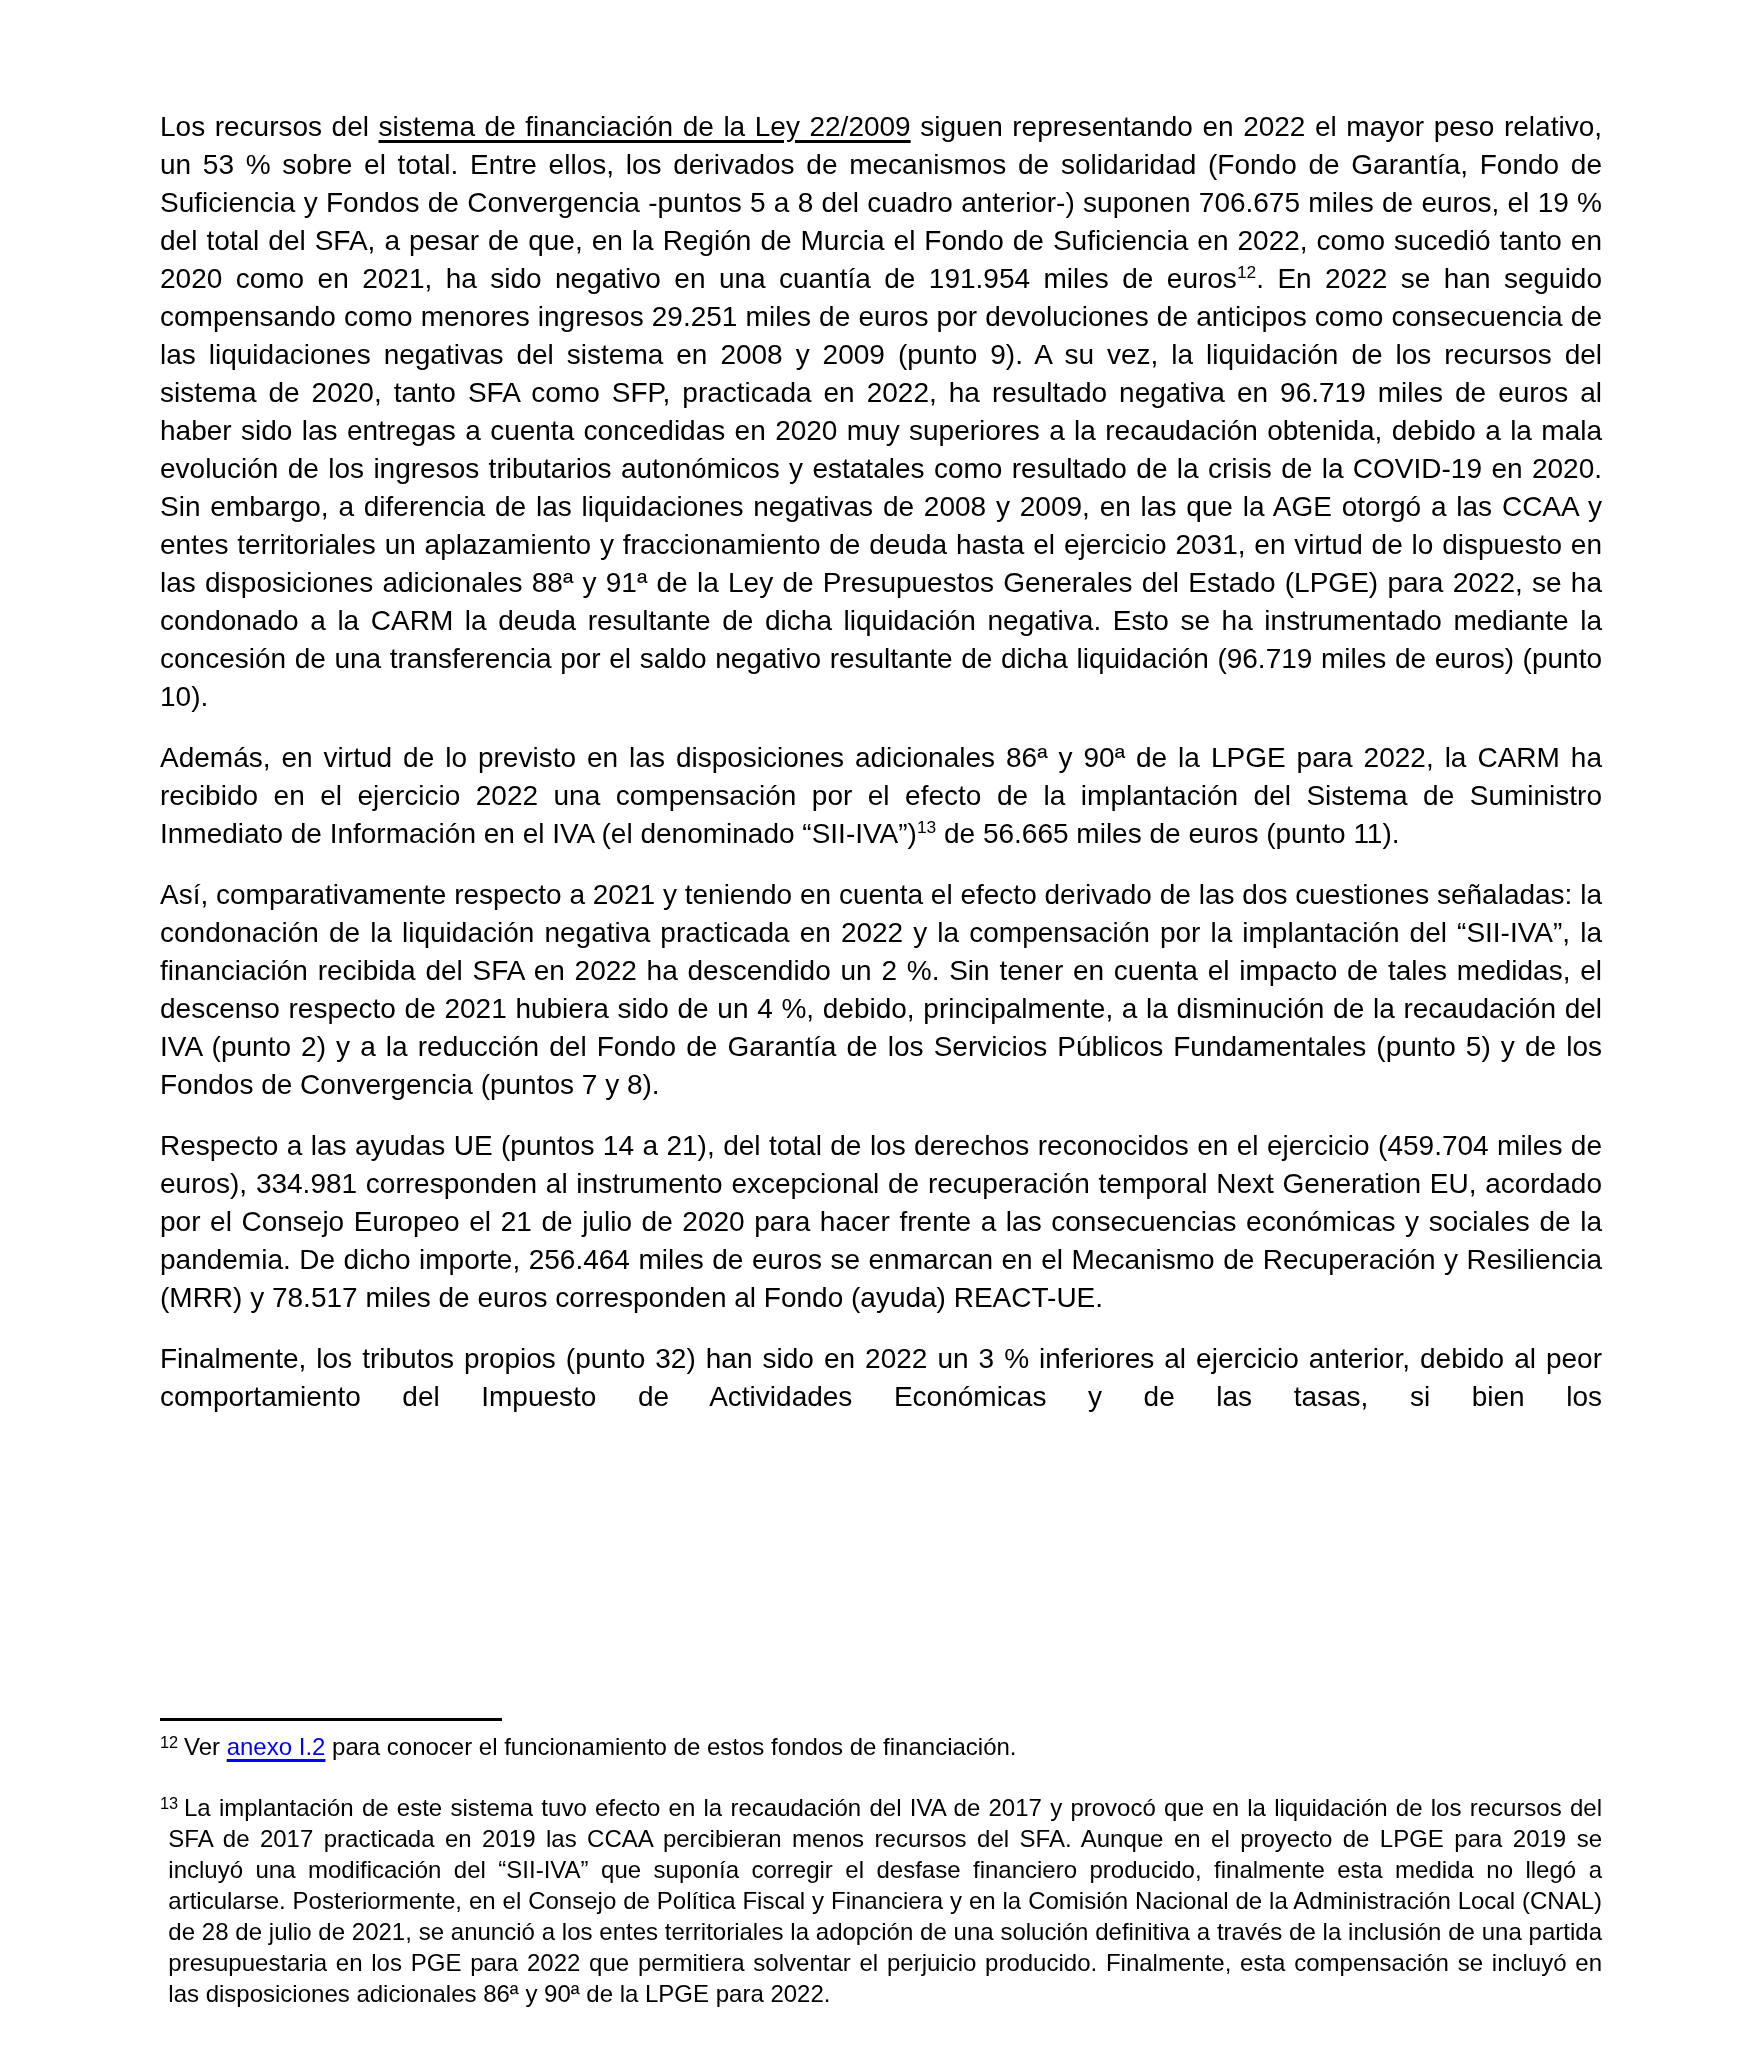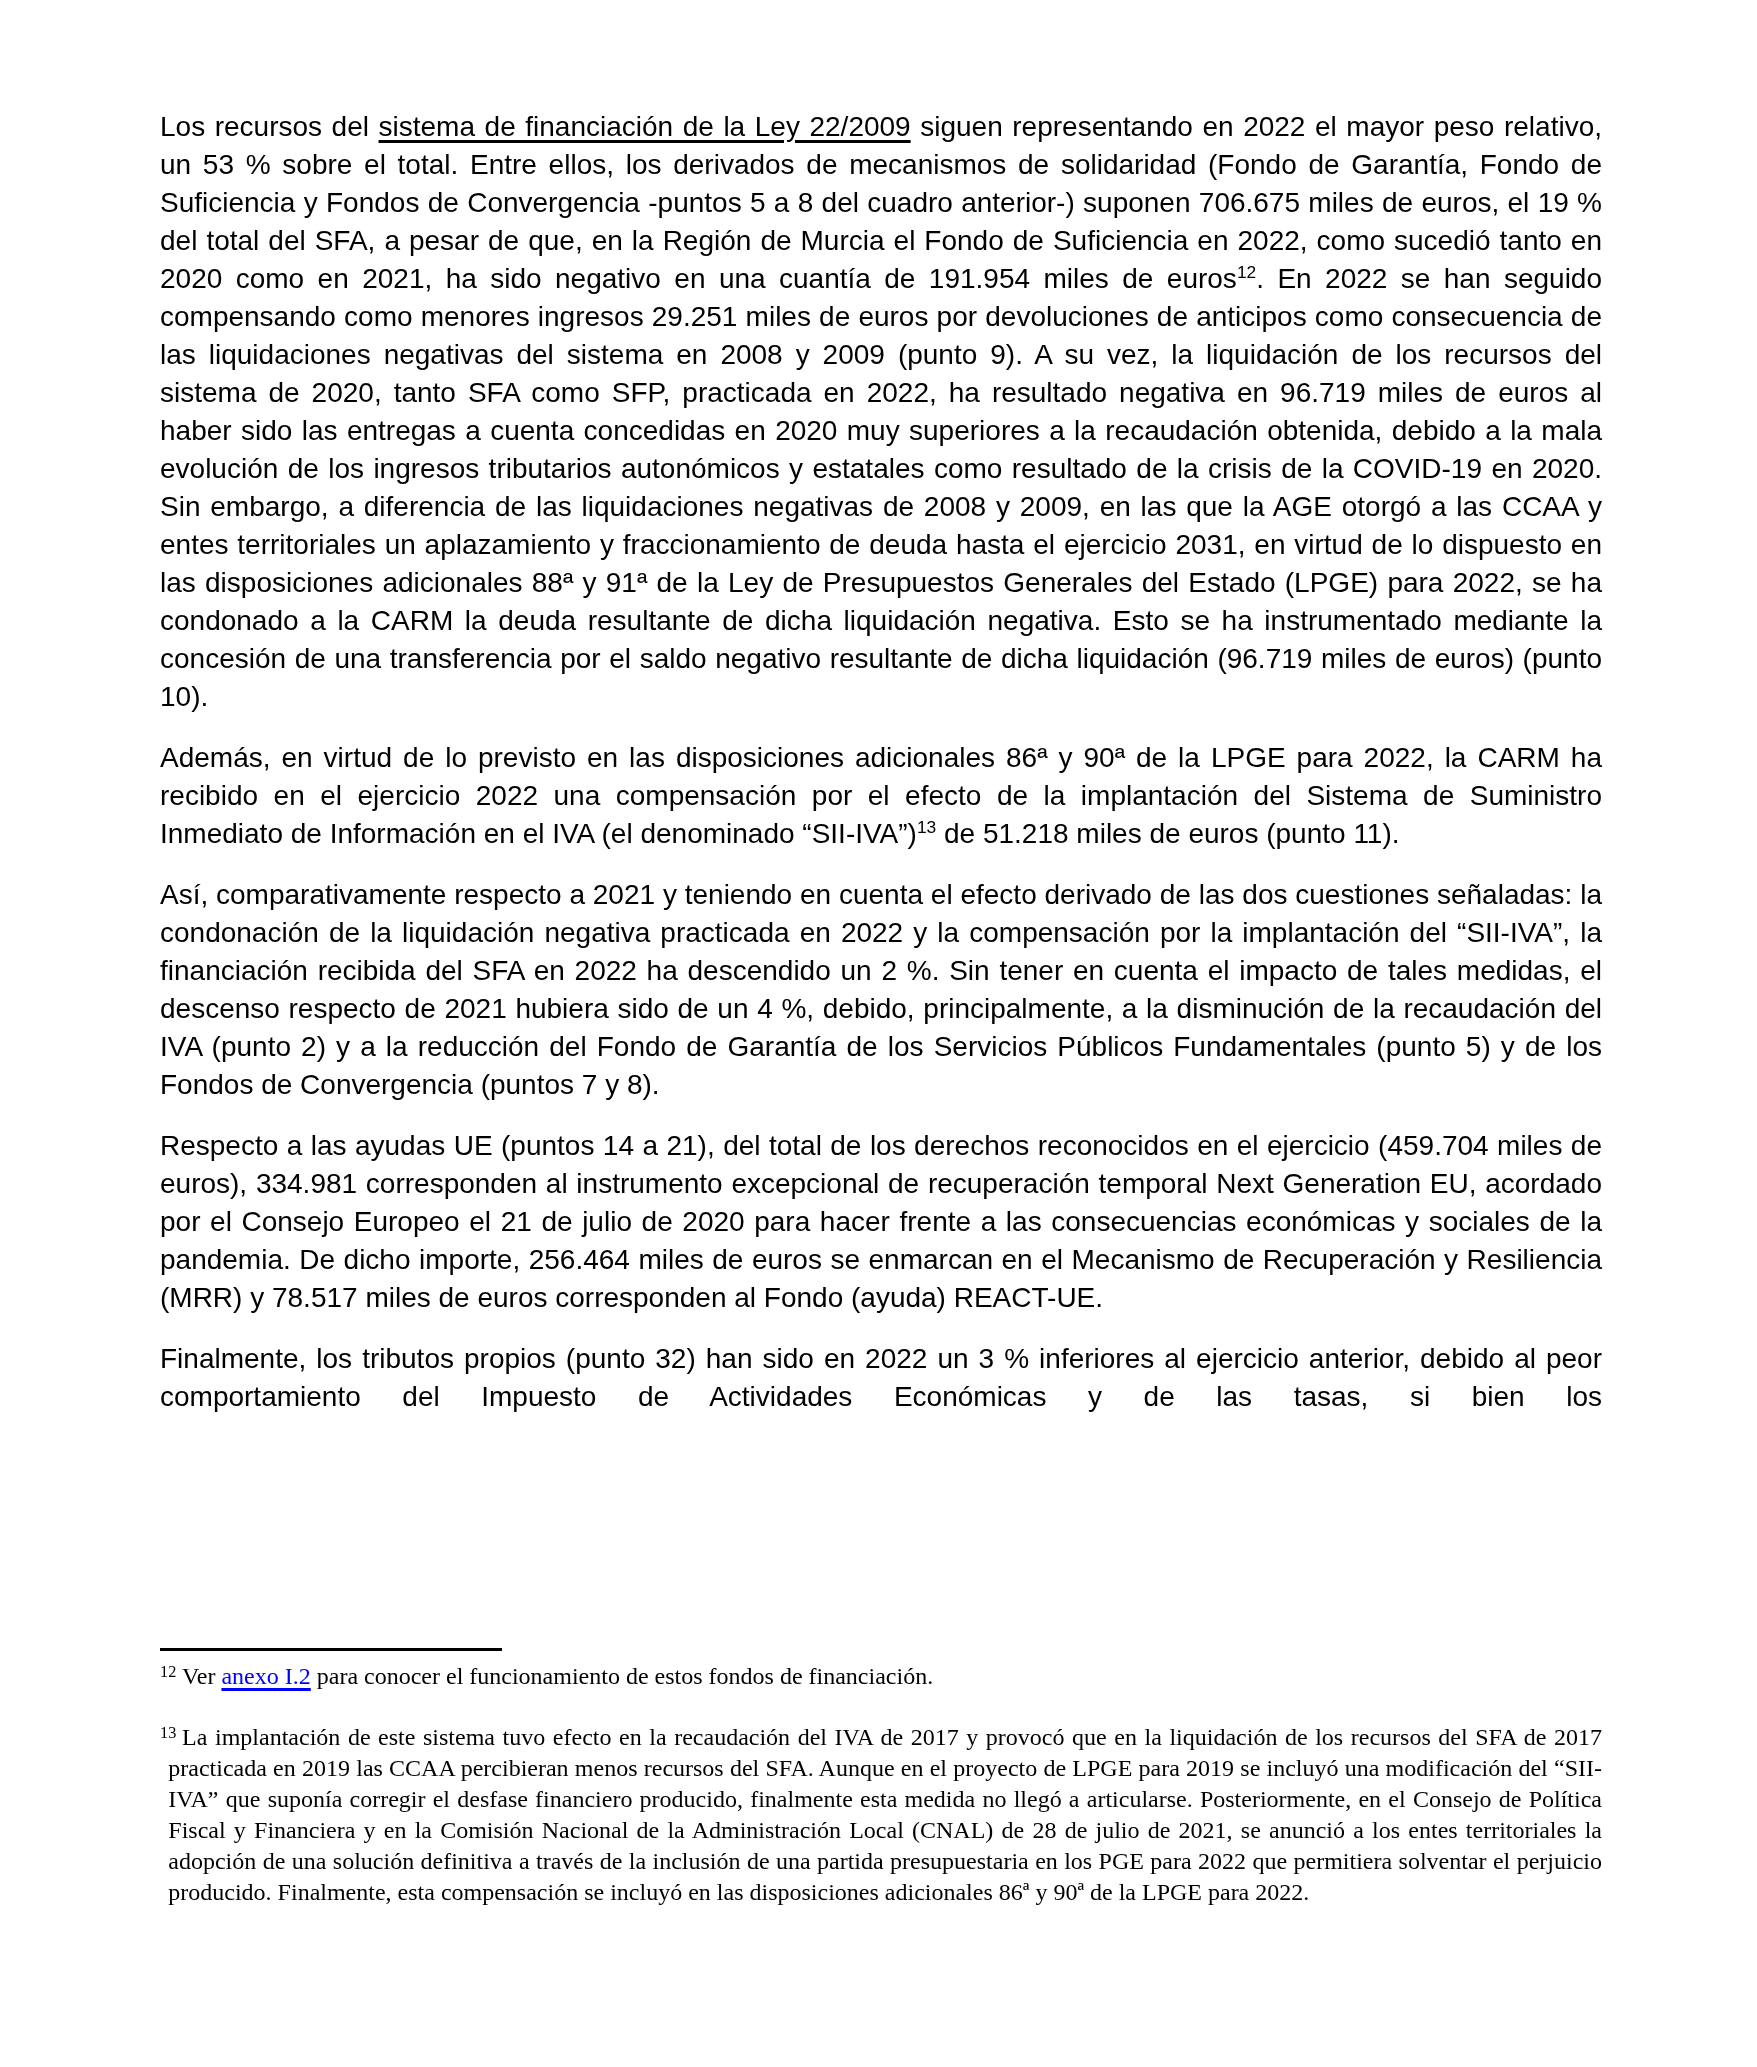--- a/index.html
+++ b/index.html
@@ -47,24 +47,23 @@
   }
   .fnref {
     font-size: 0.62em;
     line-height: 0;
     position: relative;
     top: -0.55em;
     vertical-align: baseline;
   }
   .footnotes {
     position: absolute;
-    top: 1648px;
+    top: 1718px;
     left: 160px;
     width: 1442px;
-    font-family: Liberation Serif, serif;
   }
   .fn-sep {
     width: 342px;
     height: 3.3px;
     background: #000000;
     margin: 0 0 10px 0;
   }
   .footnote {
     margin: 0;
     font-size: 24px;
@@ -95,21 +94,21 @@
 </style>
 </head>
 <body>
 
 <div class="page">
 
   <main class="body-text">
 
     <p class="para"><span>Los recursos del </span><span class="underline">sistema de financiación de la Ley 22/2009</span><span> siguen representando en 2022 el mayor peso relativo, un 53 % sobre el total. Entre ellos, los derivados de mecanismos de solidaridad (Fondo de Garantía, Fondo de Suficiencia y Fondos de Convergencia -puntos 5 a 8 del cuadro anterior-) suponen 706.675 miles de euros, el 19 % del total del SFA, a pesar de que, en la Región de Murcia el Fondo de Suficiencia en 2022, como sucedió tanto en 2020 como en 2021, ha sido negativo en una cuantía de 191.954 miles de euros</span><sup class="fnref">12</sup><span>. En 2022 se han seguido compensando como menores ingresos 29.251 miles de euros por devoluciones de anticipos como consecuencia de las liquidaciones negativas del sistema en 2008 y 2009 (punto 9). A su vez, la liquidación de los recursos del sistema de 2020, tanto SFA como SFP, practicada en 2022, ha resultado negativa en 96.719 miles de euros al haber sido las entregas a cuenta concedidas en 2020 muy superiores a la recaudación obtenida, debido a la mala evolución de los ingresos tributarios autonómicos y estatales como resultado de la crisis de la COVID-19 en 2020. Sin embargo, a diferencia de las liquidaciones negativas de 2008 y 2009, en las que la AGE otorgó a las CCAA y entes territoriales un aplazamiento y fraccionamiento de deuda hasta el ejercicio 2031, en virtud de lo dispuesto en las disposiciones adicionales 88ª y 91ª de la Ley de Presupuestos Generales del Estado (LPGE) para 2022, se ha condonado a la CARM la deuda resultante de dicha liquidación negativa. Esto se ha instrumentado mediante la concesión de una transferencia por el saldo negativo resultante de dicha liquidación (96.719 miles de euros) (punto 10).</span></p>
 
-    <p class="para"><span>Además, en virtud de lo previsto en las disposiciones adicionales 86ª y 90ª de la LPGE para 2022, la CARM ha recibido en el ejercicio 2022 una compensación por el efecto de la implantación del Sistema de Suministro Inmediato de Información en el IVA (el denominado “SII-IVA”)</span><sup class="fnref">13</sup><span> de 51.218 miles de euros (punto 11).</span></p>
+    <p class="para"><span>Además, en virtud de lo previsto en las disposiciones adicionales 86ª y 90ª de la LPGE para 2022, la CARM ha recibido en el ejercicio 2022 una compensación por el efecto de la implantación del Sistema de Suministro Inmediato de Información en el IVA (el denominado “SII-IVA”)</span><sup class="fnref">13</sup><span> de 56.665 miles de euros (punto 11).</span></p>
 
     <p class="para"><span>Así, comparativamente respecto a 2021 y teniendo en cuenta el efecto derivado de las dos cuestiones señaladas: la condonación de la liquidación negativa practicada en 2022 y la compensación por la implantación del “SII-IVA”, la financiación recibida del SFA en 2022 ha descendido un 2 %. Sin tener en cuenta el impacto de tales medidas, el descenso respecto de 2021 hubiera sido de un 4 %, debido, principalmente, a la disminución de la recaudación del IVA (punto 2) y a la reducción del Fondo de Garantía de los Servicios Públicos Fundamentales (punto 5) y de los Fondos de Convergencia (puntos 7 y 8).</span></p>
 
     <p class="para"><span>Respecto a las ayudas UE (puntos 14 a 21), del total de los derechos reconocidos en el ejercicio (459.704 miles de euros), 334.981 corresponden al instrumento excepcional de recuperación temporal Next Generation EU, acordado por el Consejo Europeo el 21 de julio de 2020 para hacer frente a las consecuencias económicas y sociales de la pandemia. De dicho importe, 256.464 miles de euros se enmarcan en el Mecanismo de Recuperación y Resiliencia (MRR) y 78.517 miles de euros corresponden al Fondo (ayuda) REACT-UE.</span></p>
 
     <p class="para justify-last"><span>Finalmente, los tributos propios (punto 32) han sido en 2022 un 3 % inferiores al ejercicio anterior, debido al peor comportamiento del Impuesto de Actividades Económicas y de las tasas, si bien los</span></p>
 
   </main>
 
   <footer class="footnotes">

